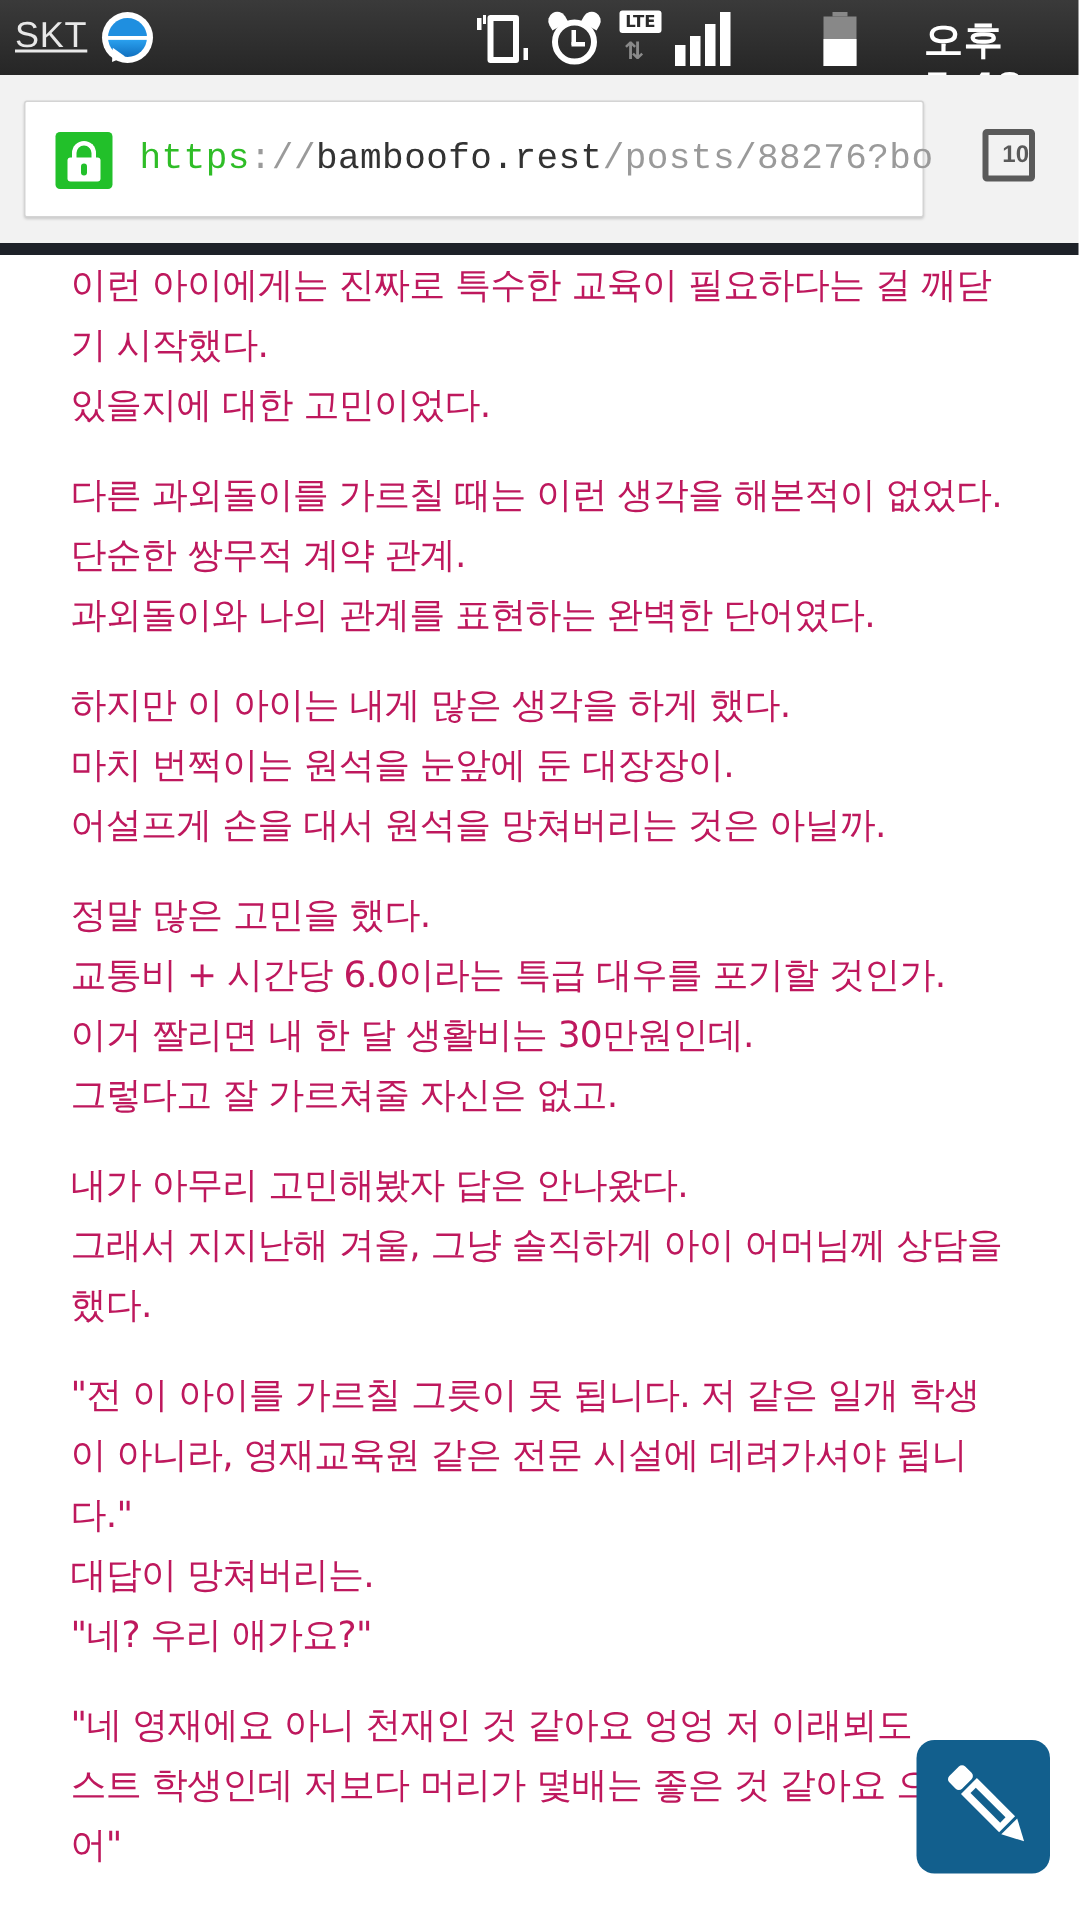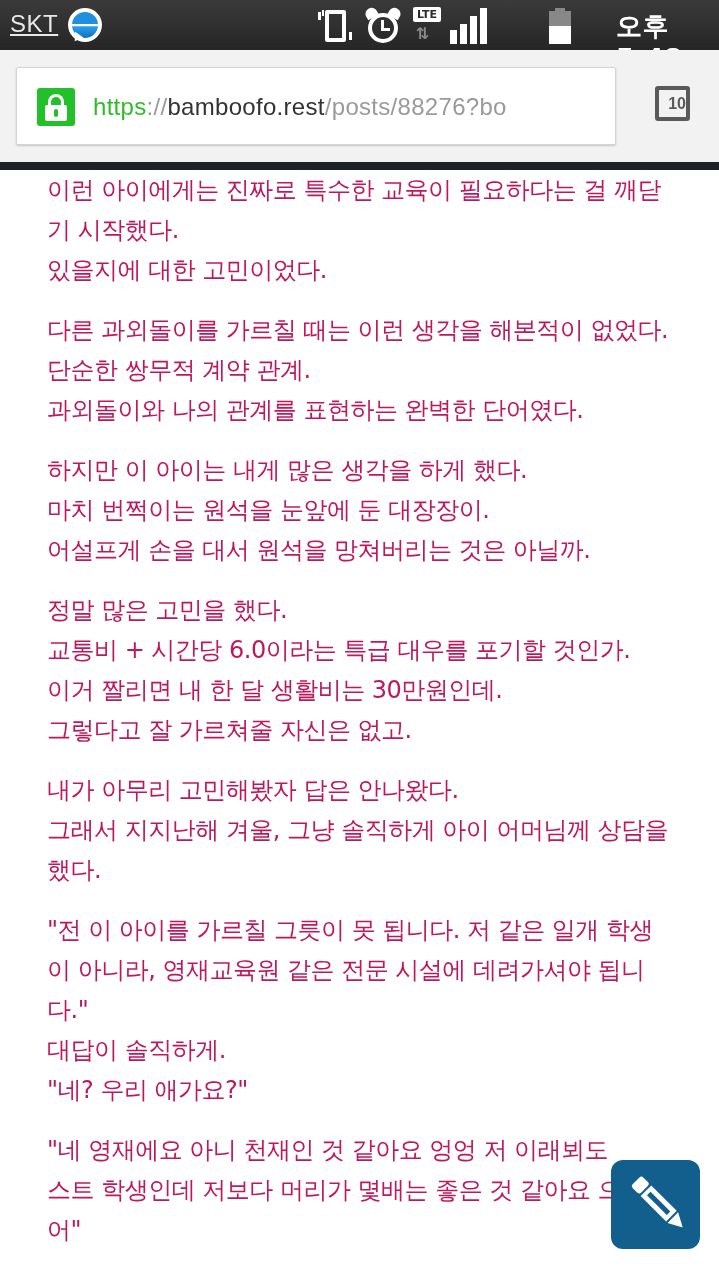--- a/index.html
+++ b/index.html
@@ -87,21 +87,21 @@
       background: #22c02a; border-radius: 3px;
     }
     .lock-icon .shackle {
       position: absolute; left: 11px; top: 6px; width: 16px; height: 14px;
       border: 3px solid #ffffff; border-bottom: none; border-radius: 8px 8px 0 0;
     }
     .lock-icon .lbody { position: absolute; left: 8px; top: 17px; width: 22px; height: 16px; background: #ffffff; border-radius: 2px; }
     .lock-icon .hole { position: absolute; left: 17px; top: 21px; width: 4px; height: 8px; background: #22c02a; border-radius: 2px; }
     .url-text {
       position: absolute; left: 76px; top: 20px; height: 38px; line-height: 38px;
-      font-family: Liberation Sans, sans-serif; font-size: 24px; white-space: nowrap;
+      font-family: Liberation Mono, monospace; font-size: 24px; white-space: nowrap;
       letter-spacing: 0.3px;
     }
     .url-scheme { color: #2fbd27; }
     .url-sep { color: #9a9a9a; }
     .url-host { color: #333333; }
     .url-path { color: #9a9a9a; }
     .tabs-button {
       position: absolute; left: 655px; top: 36px; width: 35px; height: 35px;
       border: 4px solid #5a5a5a; border-radius: 3px;
       color: #5a5a5a; font: bold 16px "Liberation Sans", sans-serif;
@@ -208,21 +208,21 @@
     </div>
     <div class="para">
       <span class="line">내가 아무리 고민해봤자 답은 안나왔다.</span>
       <span class="line">그래서 지지난해 겨울, 그냥 솔직하게 아이 어머님께 상담을</span>
       <span class="line">했다.</span>
     </div>
     <div class="para">
       <span class="line">"전 이 아이를 가르칠 그릇이 못 됩니다. 저 같은 일개 학생</span>
       <span class="line">이 아니라, 영재교육원 같은 전문 시설에 데려가셔야 됩니</span>
       <span class="line">다."</span>
-      <span class="line">대답이 솔직하게.</span>
+      <span class="line">대답이 망쳐버리는.</span>
       <span class="line">"네? 우리 애가요?"</span>
     </div>
     <div class="para">
       <span class="line">"네 영재에요 아니 천재인 것 같아요 엉엉 저 이래뵈도 </span>
       <span class="line">스트 학생인데 저보다 머리가 몇배는 좋은 것 같아요 으어</span>
       <span class="line">어"</span>
     </div>
   </div>
 </div>
 

